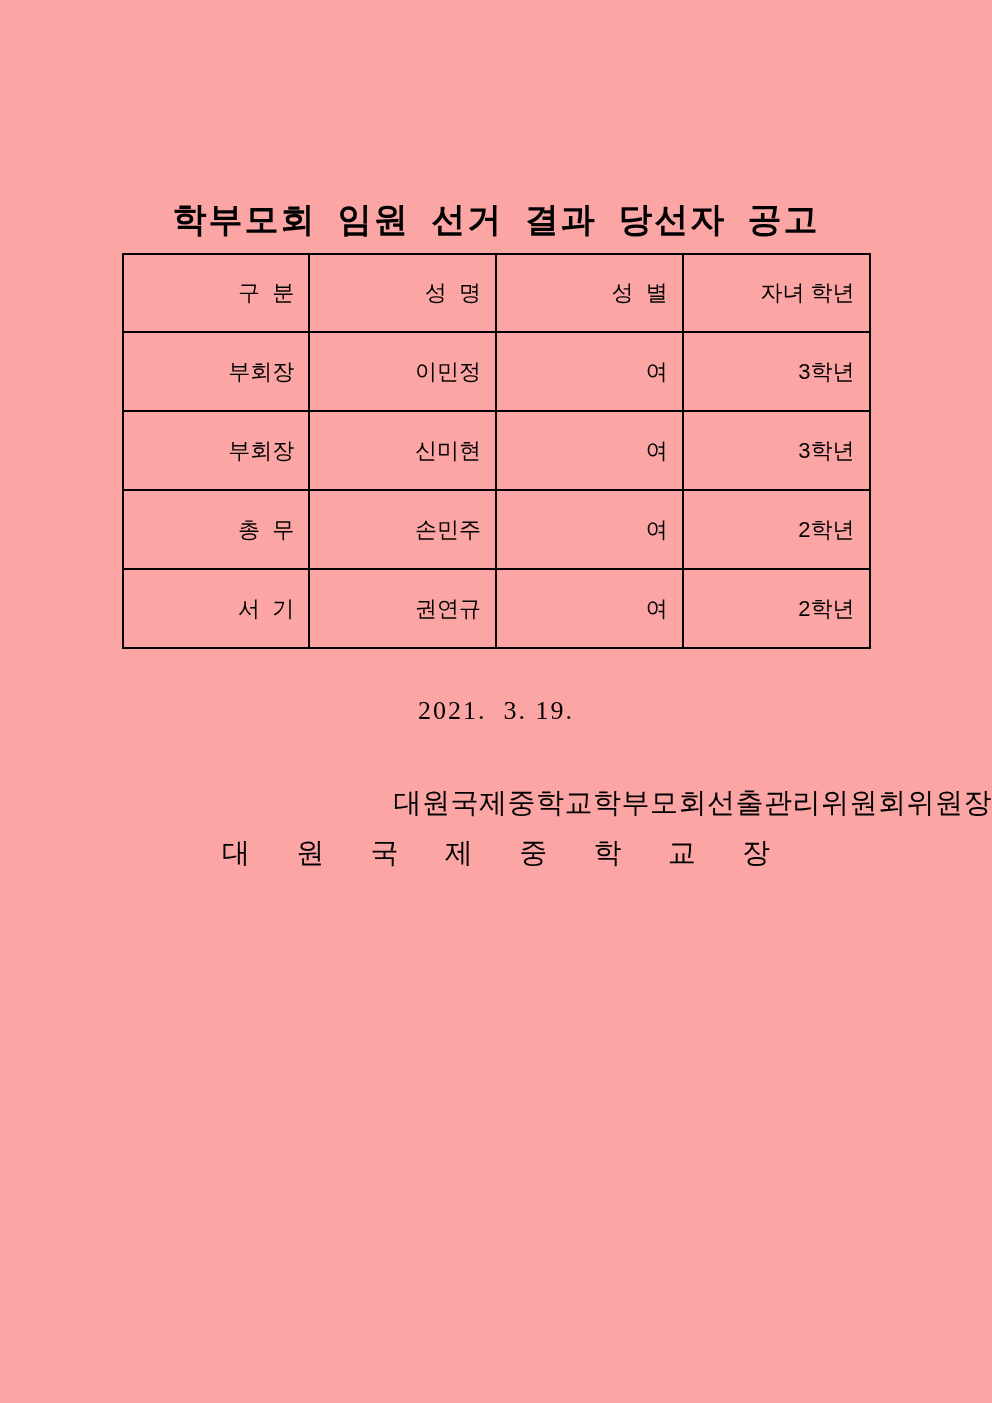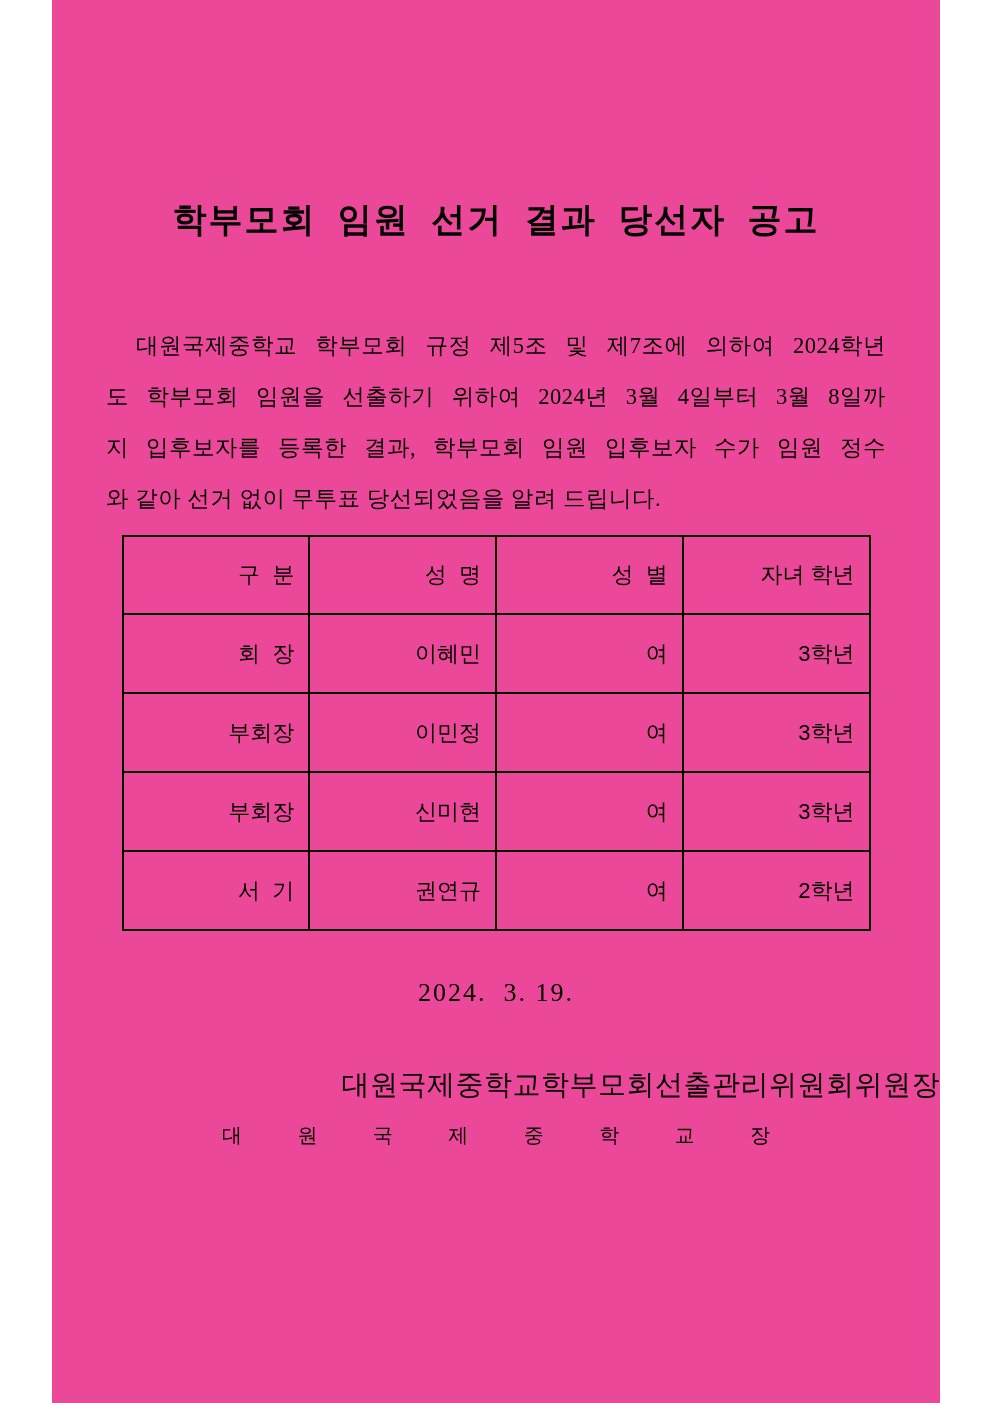--- a/index.html
+++ b/index.html
@@ -2,24 +2,24 @@
 <html lang="ko"><head>
 <meta charset="utf-8">
 <style>
   html, body {
     margin: 0;
     padding: 0;
     background: #ffffff;
   }
   .page {
     position: relative;
-    width: 888px;
+    width: 992px;
     height: 1403px;
     margin: 0 auto;
-    background: #ec4899;
+    background: #fca5a5;
     color: #000000;
     overflow: hidden;
     font-family: "Liberation Serif", "DejaVu Serif", serif;
   }
   .doc-title {
     margin: 0;
     padding-top: 196px;
     text-align: center;
     font-family: "Liberation Sans", "DejaVu Sans", sans-serif;
     font-weight: 800;
@@ -88,77 +88,71 @@
   .signature-1 {
     margin-top: 56px;
     text-align: right;
     font-size: 28px;
     line-height: 40px;
     letter-spacing: 0.5px;
   }
   .signature-2 {
     margin: 10px auto 4px auto;
     width: 548px;
-    font-size: 20px;
+    font-size: 28px;
     line-height: 40px;
     text-align: justify;
     text-align-last: justify;
   }
 </style>
 </head>
 <body>
 
 <div class="page">
 
   <h1 class="doc-title">학부모회 임원 선거 결과 당선자 공고</h1>
 
-  <div class="paragraph">
-    <div class="line first">대원국제중학교 학부모회 규정 제5조 및 제7조에 의하여 2024학년</div>
-    <div class="line">도 학부모회 임원을 선출하기 위하여 2024년 3월 4일부터 3월 8일까</div>
-    <div class="line">지 입후보자를 등록한 결과, 학부모회 임원 입후보자 수가 임원 정수</div>
-    <div class="line last">와 같아 선거 없이 무투표 당선되었음을 알려 드립니다.</div>
-  </div>
 
 
   <table class="results-table">
     <thead>
       <tr>
           <th>구  분</th>
           <th>성  명</th>
           <th>성  별</th>
           <th>자녀 학년</th>
         </tr>
     </thead>
     <tbody>
         <tr>
-          <td>회  장</td>
-          <td>이혜민</td>
-          <td>여</td>
-          <td>3학년</td>
-        </tr>
-        <tr>
           <td>부회장</td>
           <td>이민정</td>
           <td>여</td>
           <td>3학년</td>
         </tr>
         <tr>
           <td>부회장</td>
           <td>신미현</td>
           <td>여</td>
           <td>3학년</td>
         </tr>
         <tr>
+          <td>총  무</td>
+          <td>손민주</td>
+          <td>여</td>
+          <td>2학년</td>
+        </tr>
+        <tr>
           <td>서  기</td>
           <td>권연규</td>
           <td>여</td>
           <td>2학년</td>
         </tr>
       </tbody>
   </table>
 
-  <div class="doc-date">2024.  3. 19.</div>
+  <div class="doc-date">2021.  3. 19.</div>
 
   <div class="signature-1">대원국제중학교학부모회선출관리위원회위원장</div>
 
   <div class="signature-2">대 원 국 제 중 학 교 장</div>
 
 </div>
 
 </body></html>

